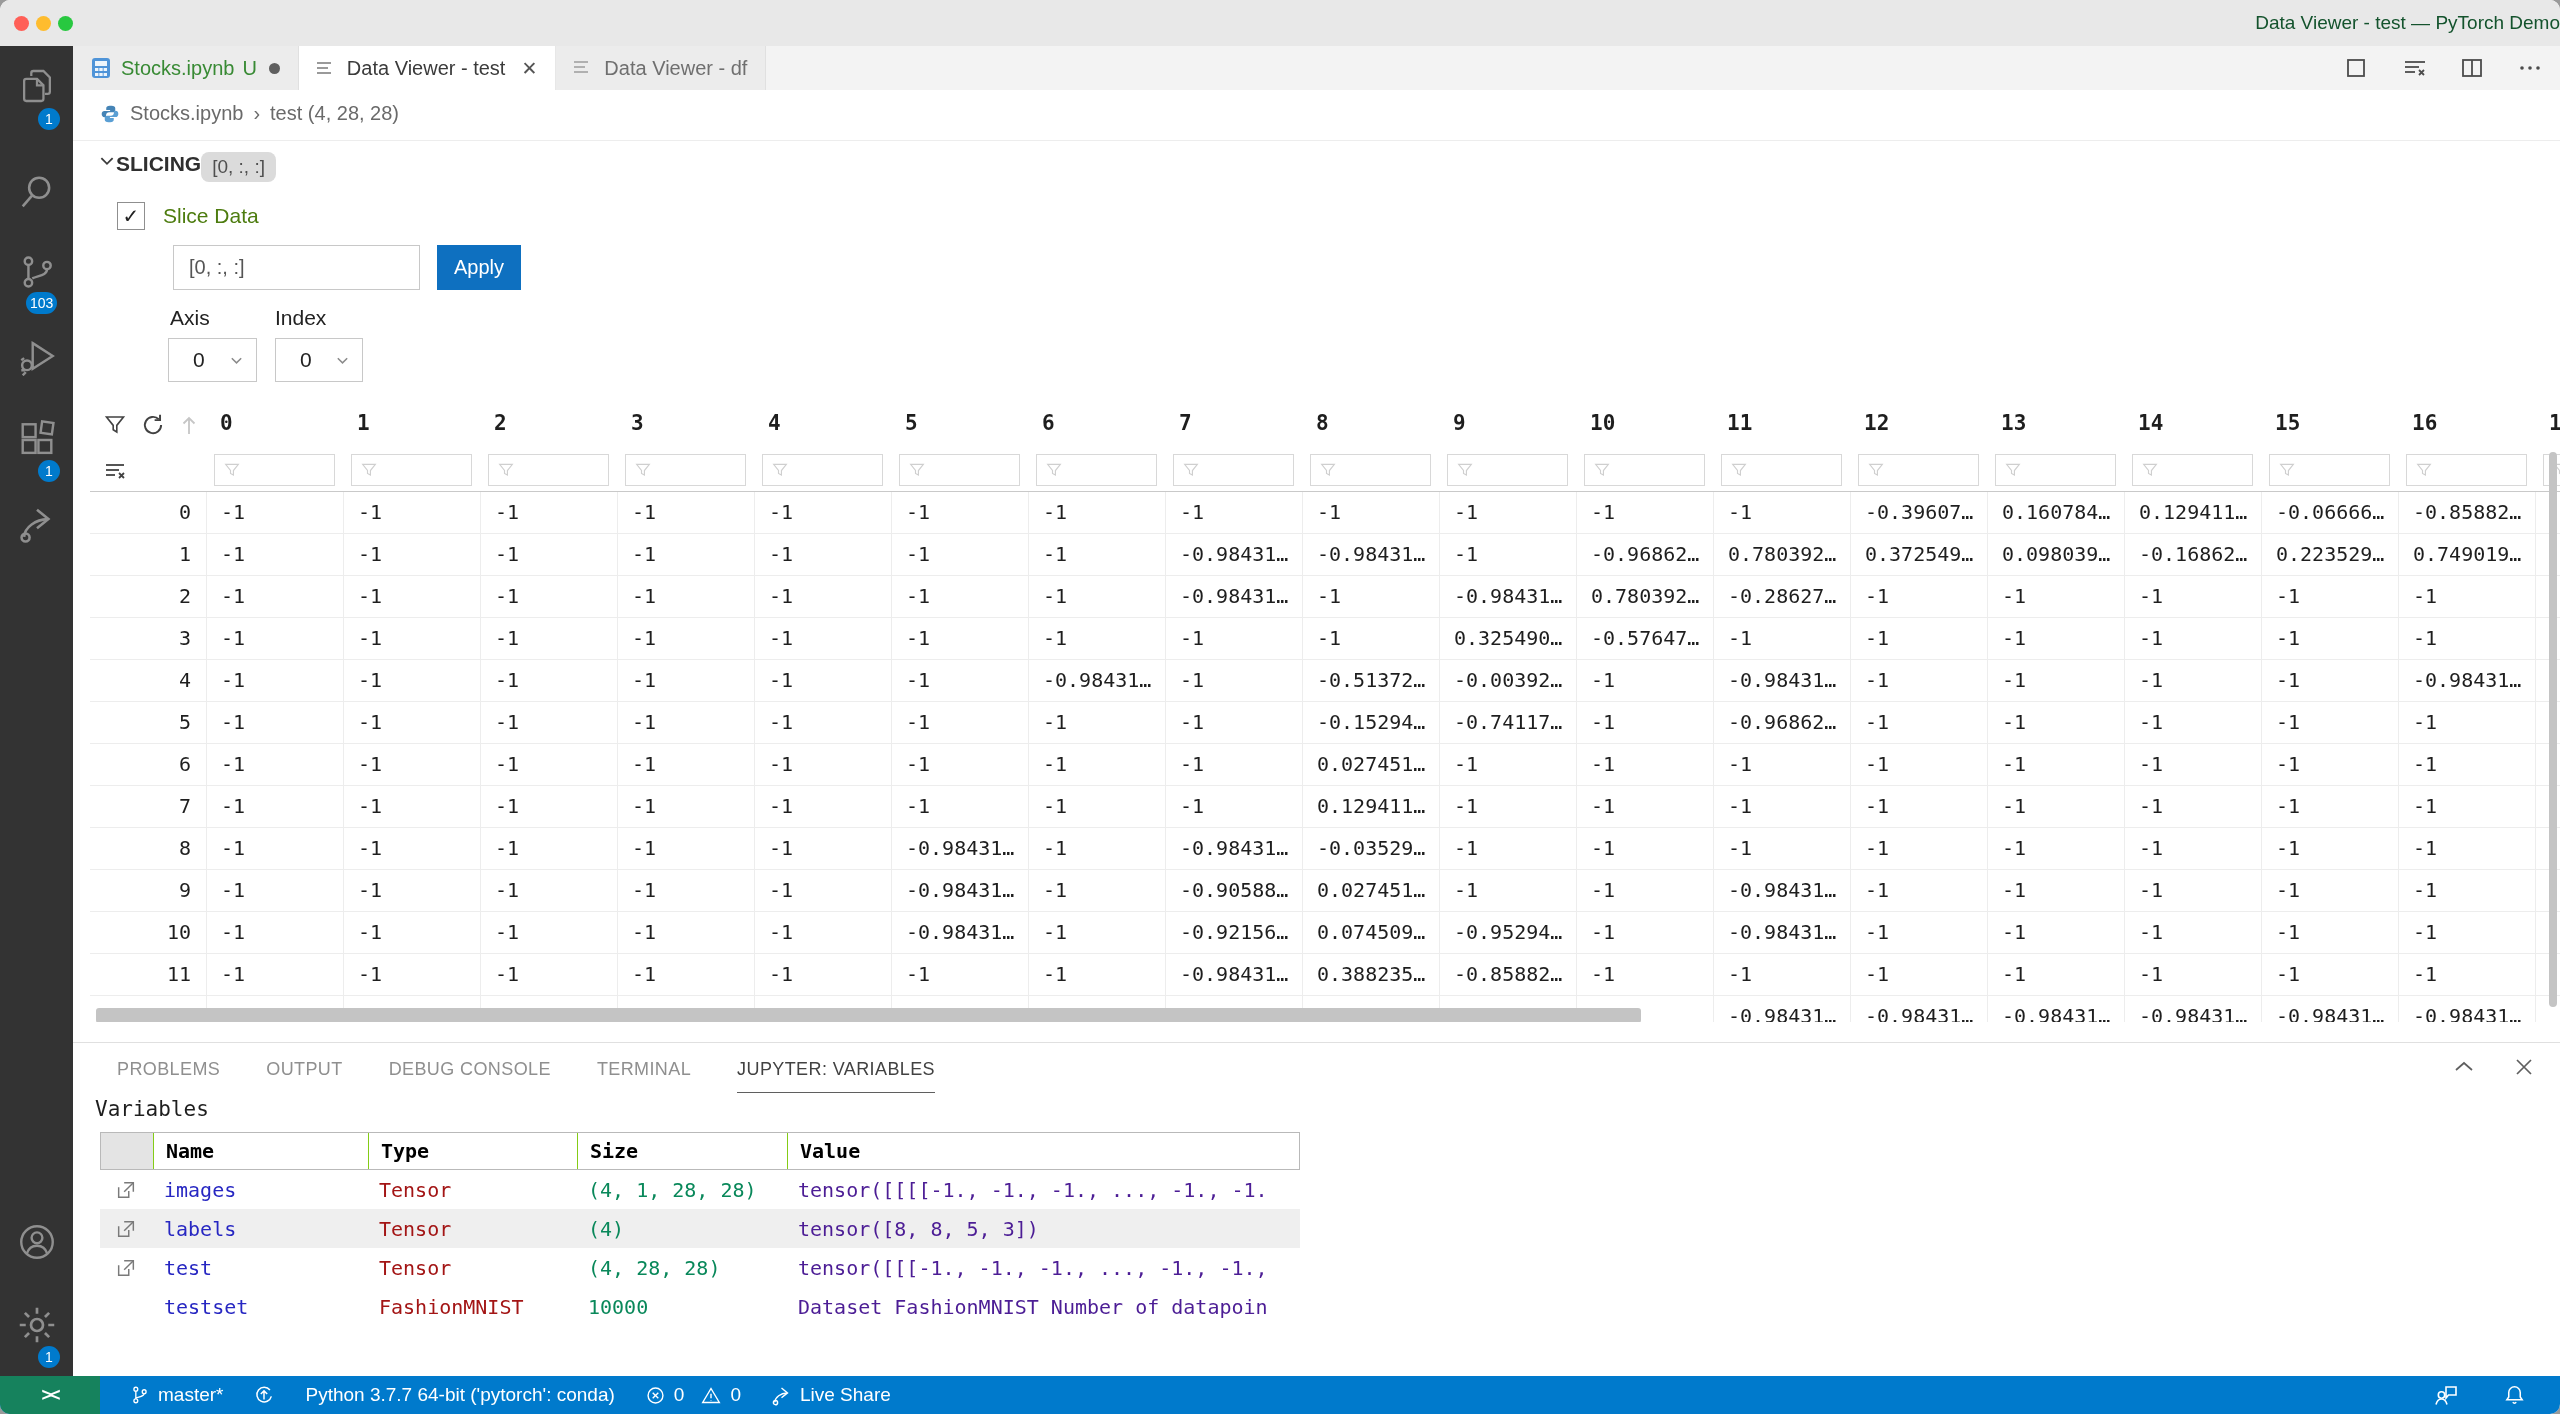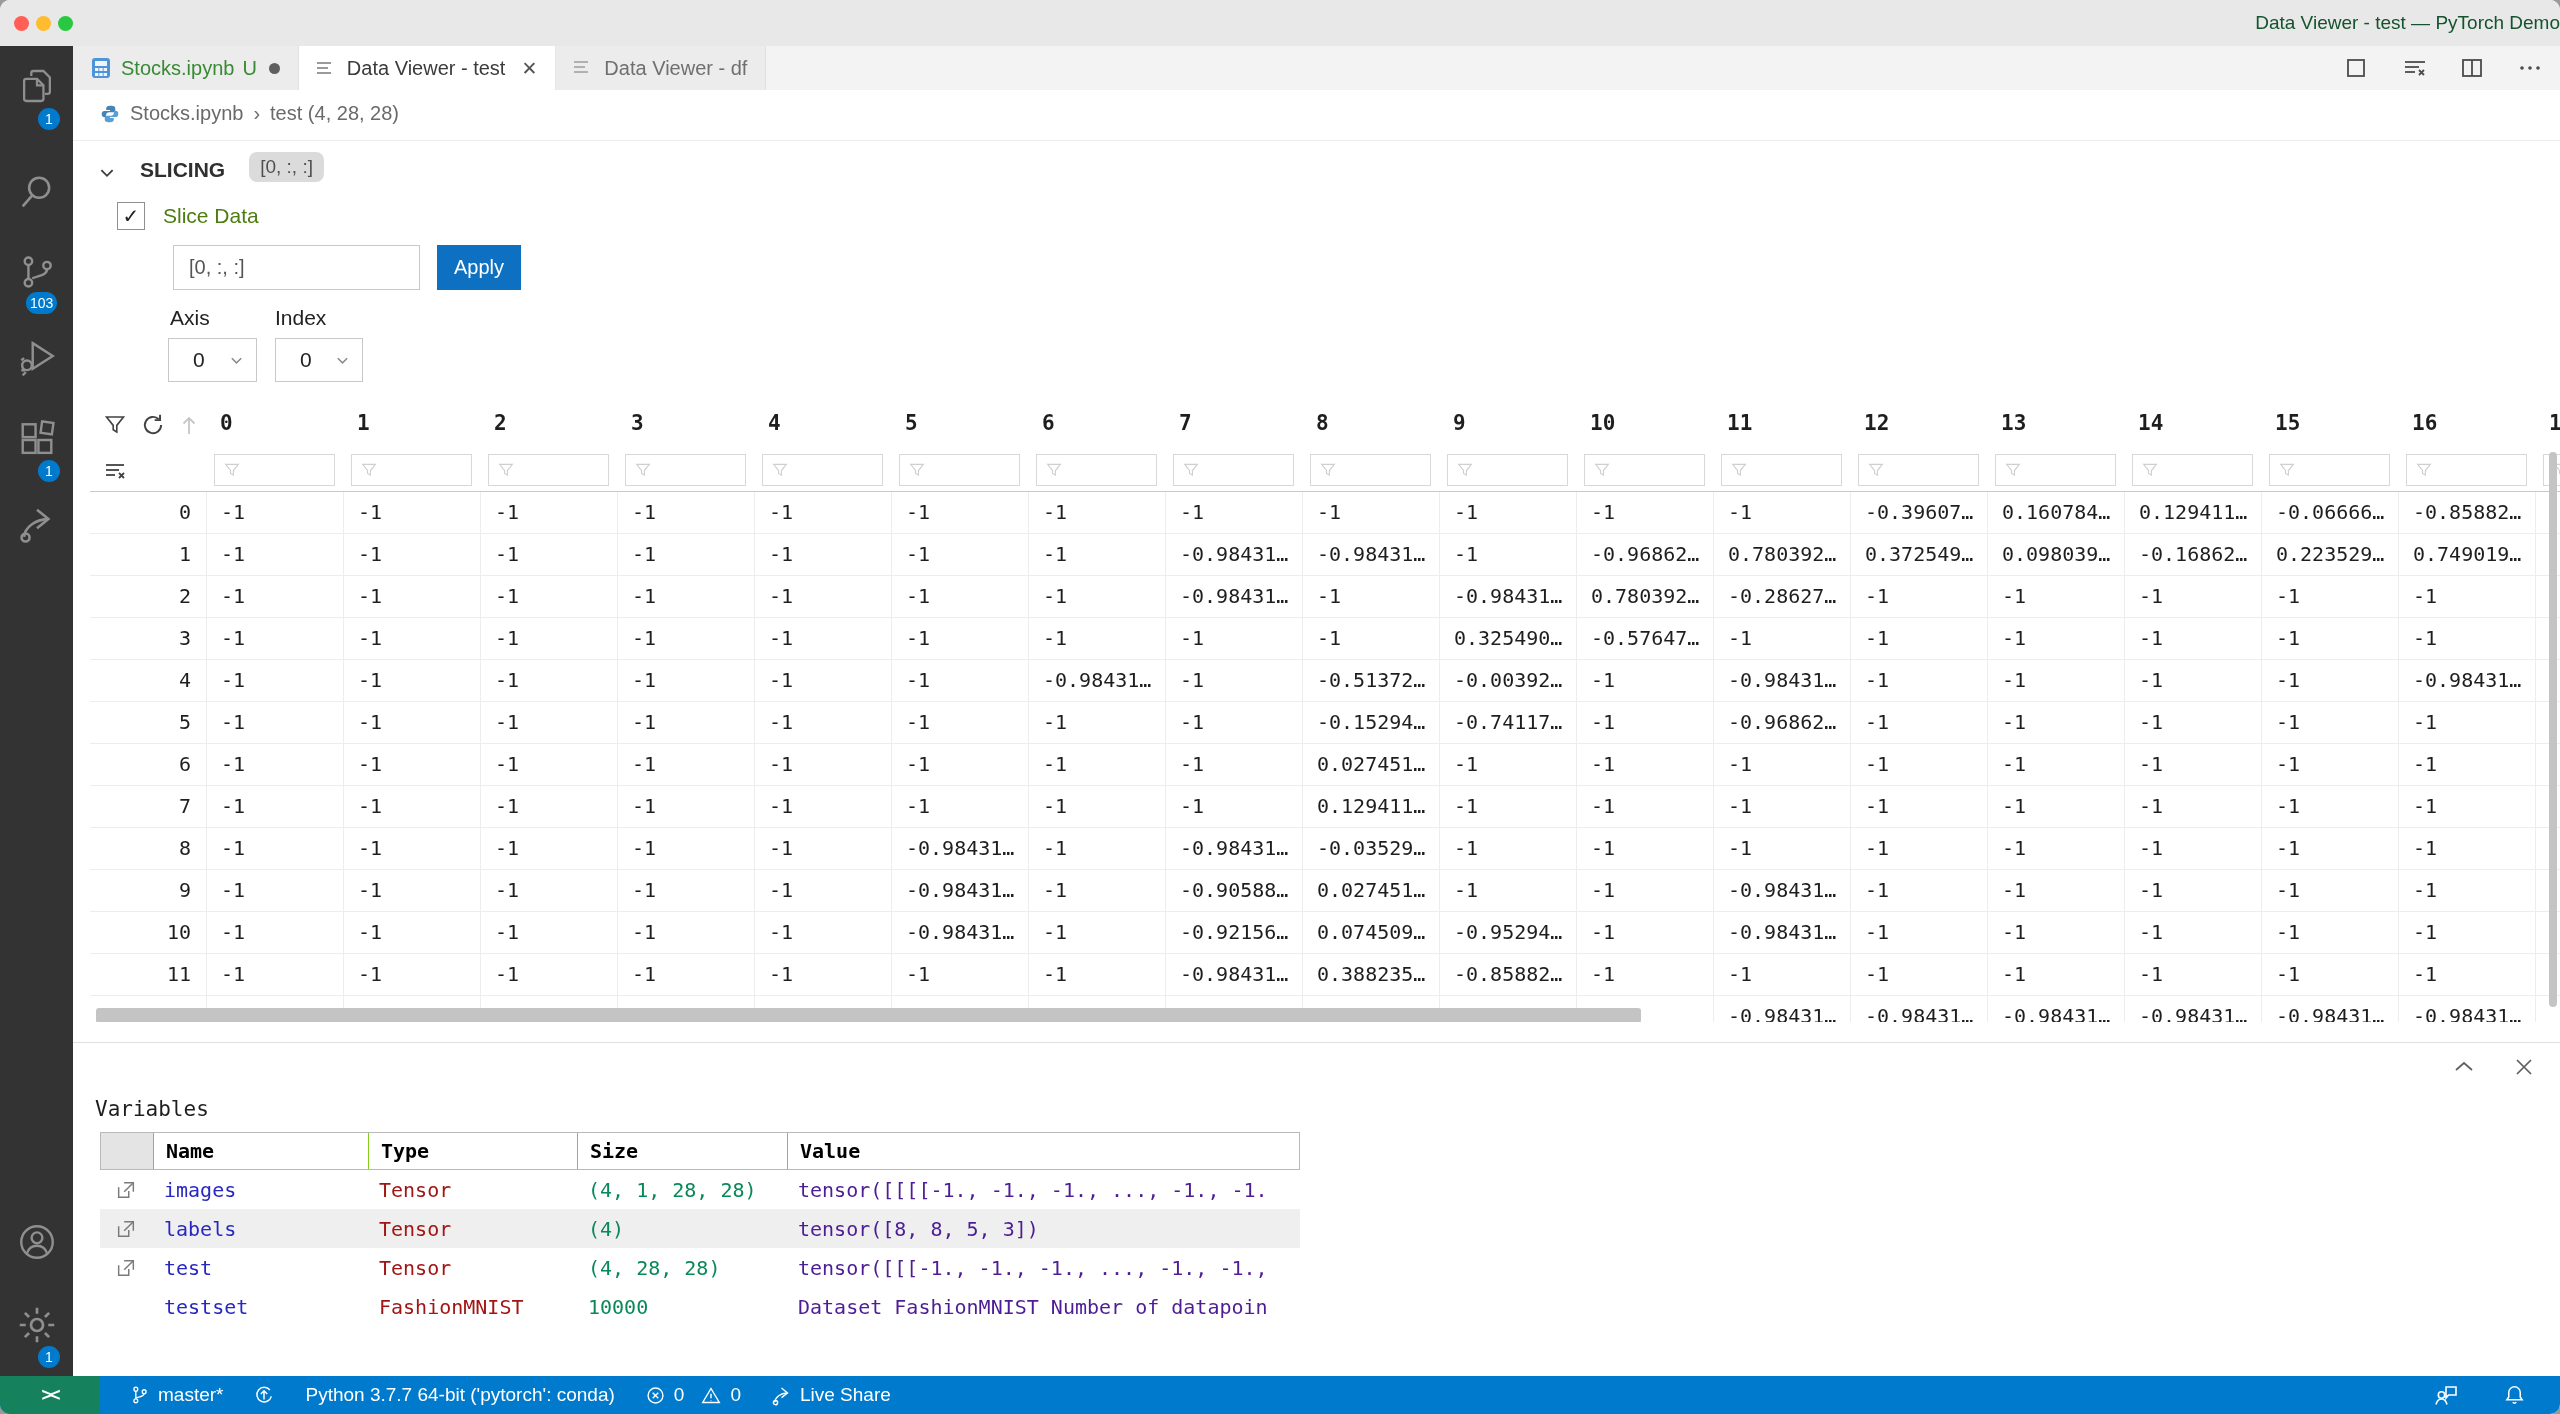--- a/index.html
+++ b/index.html
@@ -26,21 +26,21 @@
   .editor-actions{position:absolute;right:18px;top:0;height:44px;display:flex;align-items:center;gap:34px;}
   .ea{width:24px;height:24px;color:#4c4c4c;}
   
   .activitybar{position:absolute;left:0;top:46px;width:73px;height:1330px;background:#333333;}
   .ab-item{position:absolute;left:0;width:73px;display:flex;justify-content:center;}
   .ab-badge{position:absolute;background:#007acc;color:#fff;font-size:14px;border-radius:11px;min-width:22px;height:22px;line-height:22px;text-align:center;padding:0 4px;box-sizing:border-box;}
   
   .editor{position:absolute;left:73px;top:90px;right:0;height:952px;background:#fff;}
   .breadcrumb{position:absolute;left:27px;top:12px;display:flex;align-items:center;gap:10px;font-size:20px;color:#6a6a6a;}
   .bc-divider{position:absolute;left:0;right:0;top:50px;border-top:1px solid #ededed;}
-  .slicing-header{position:absolute;left:25px;top:62px;display:flex;align-items:flex-end;gap:24px;}
+  .slicing-header{position:absolute;left:25px;top:62px;display:flex;align-items:flex-start;gap:0;}
   .slicing-title{font-size:21px;font-weight:600;color:#2f2f2f;}
   .slice-badge{background:#dbdbdb;color:#4f4f4f;font-size:19px;border-radius:8px;padding:4px 11px;}
   .checkbox{position:absolute;left:44px;top:112px;width:26px;height:26px;border:1px solid #8f8f8f;background:#fff;
             display:flex;align-items:center;justify-content:center;font-size:20px;color:#222;}
   .cb-label{position:absolute;left:90px;top:114px;font-size:21px;color:#4d7c0f;}
   .slice-input{position:absolute;left:100px;top:155px;width:247px;height:45px;border:1px solid #c8c8c8;box-sizing:border-box;
                font-size:20px;color:#555;padding-left:15px;font-family:"Liberation Sans",sans-serif;outline:none;background:#fff;}
   .apply-btn{position:absolute;left:364px;top:155px;width:84px;height:45px;background:#0e70c0;color:#fff;border:none;
              font-size:20px;font-family:"Liberation Sans",sans-serif;}
   .dd-label{position:absolute;font-size:21px;color:#222;top:216px;}
@@ -747,20 +747,27 @@
           <div class="gcell">-0.98431…</div>
           <div class="gcell">-0.98431…</div>
           <div class="gcell"></div>
         </div>
       </div>
     <div class="hscroll"></div>
     <div class="vscroll"></div>
   </div>
 
   <div class="panel">
+    <div class="ptabs">
+      <span class="ptab">PROBLEMS</span>
+      <span class="ptab">OUTPUT</span>
+      <span class="ptab">DEBUG CONSOLE</span>
+      <span class="ptab">TERMINAL</span>
+      <span class="ptab active">JUPYTER: VARIABLES</span>
+    </div>
     <div class="pactions">
       <span>
         <svg width="24" height="24" viewBox="0 0 24 24" fill="none" stroke="#5f5f5f" stroke-width="1.7">
             <path d="M4 15l8-7 8 7"></path>
           </svg>
       </span>
       <span>
         <svg width="24" height="24" viewBox="0 0 24 24" fill="none" stroke="#5f5f5f" stroke-width="1.7">
             <path d="M5 5l14 14M19 5L5 19"></path>
           </svg>

